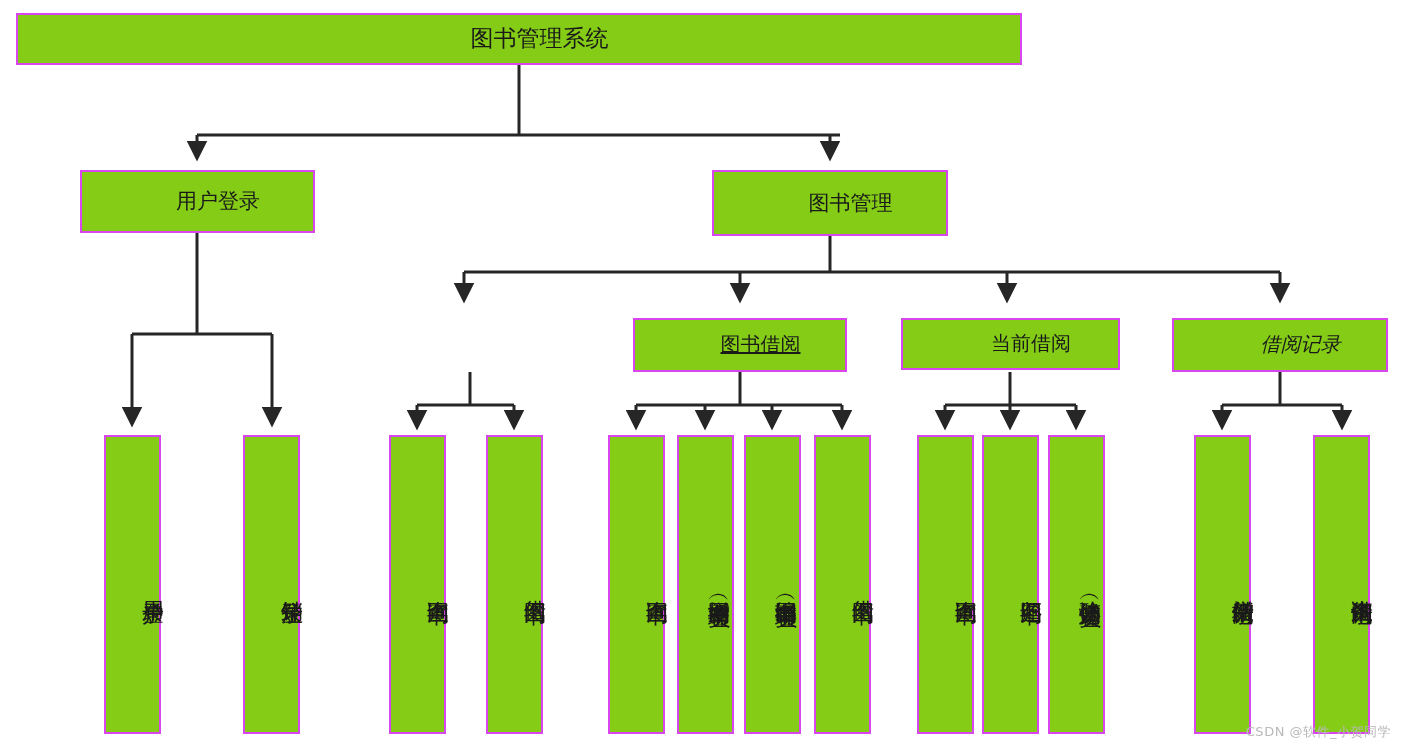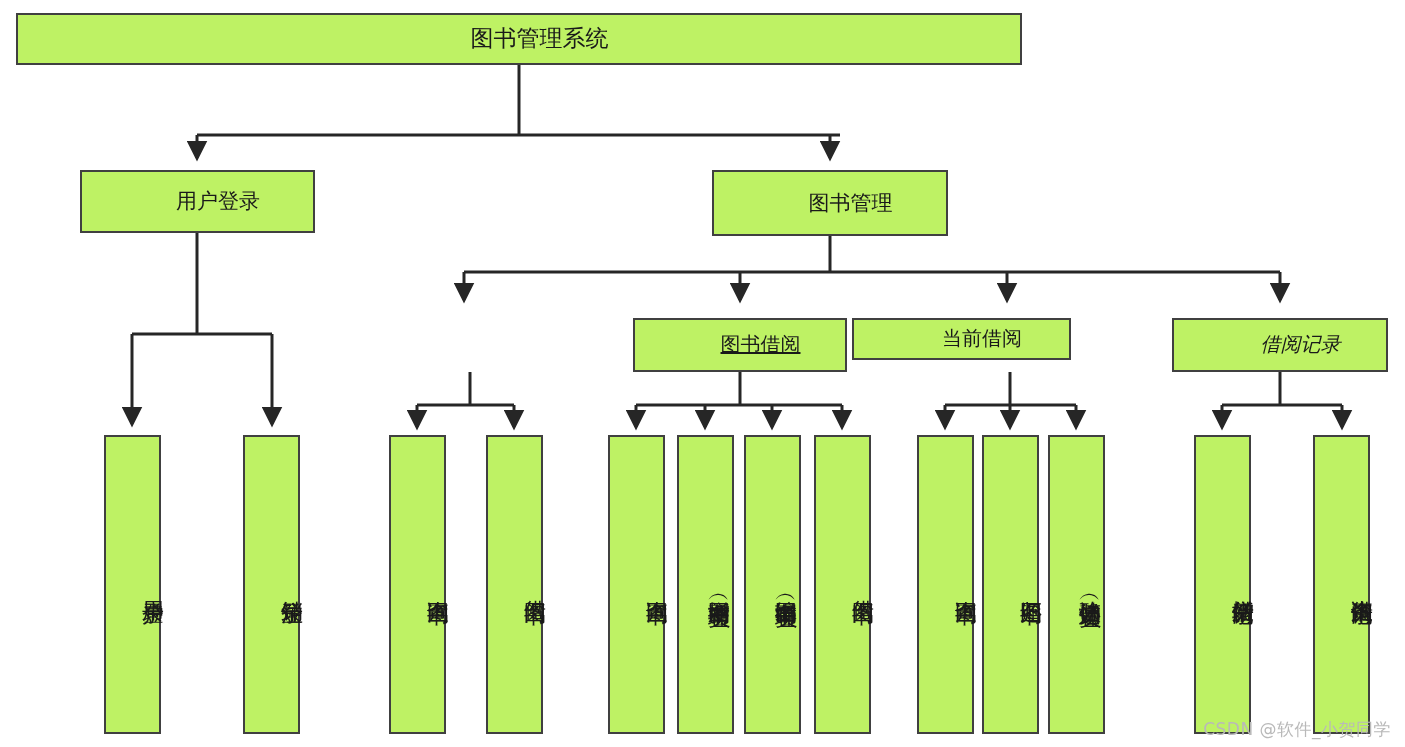--- a/index.html
+++ b/index.html
@@ -21,22 +21,22 @@
   #edges {
     position: absolute;
     left: 0;
     top: 0;
     width: 1405px;
     height: 747px;
   }
   .node {
     position: absolute;
     box-sizing: border-box;
-    background: #bef264;
-    border: 2px solid #404040;
+    background: #84cc16;
+    border: 2px solid #d946ef;
     display: flex;
     align-items: center;
     justify-content: center;
     color: #1a1a1a;
     line-height: 1.18;
     z-index: 2;
     padding-left: 41px;
   }
   .node.root {
     font-size: 23px;
@@ -65,21 +65,21 @@
     white-space: pre-line;
     text-align: center;
   }
   .node.leaf .lbl {
     white-space: normal;
   }
   #watermark {
     position: absolute;
     right: 14px;
     bottom: 6px;
-    font-size: 17px;
+    font-size: 13px;
     color: #b9b9b9;
     z-index: 5;
     white-space: nowrap;
     letter-spacing: 0.5px;
   }
 </style>
 </head>
 <body>
 
 <div id="canvas">
@@ -141,21 +141,21 @@
   <div class="node level1" style="left:80px; top:170px; width:235px; height:63px;">
     <span class="lbl">用户登录</span>
   </div>
   <div class="node level1" style="left:712px; top:170px; width:236px; height:66px;">
     <span class="lbl">图书管理</span>
   </div>
 
   <div class="node level2" style="left:633px; top:318px; width:214px; height:54px;text-decoration:underline;">
     <span class="lbl">图书借阅</span>
   </div>
-  <div class="node level2" style="left:852px; top:318px; width:219px; height:42px;">
+  <div class="node level2" style="left:901px; top:318px; width:219px; height:52px;">
     <span class="lbl">当前借阅</span>
   </div>
   <div class="node level2" style="left:1172px; top:318px; width:216px; height:54px;font-style:italic;">
     <span class="lbl">借阅记录</span>
   </div>
 
   <div class="node leaf mid" style="left:104px; top:435px; width:57px; height:299px;">
     <span class="lbl">用户登录</span>
   </div>
   <div class="node leaf mid" style="left:243px; top:435px; width:57px; height:299px;">

